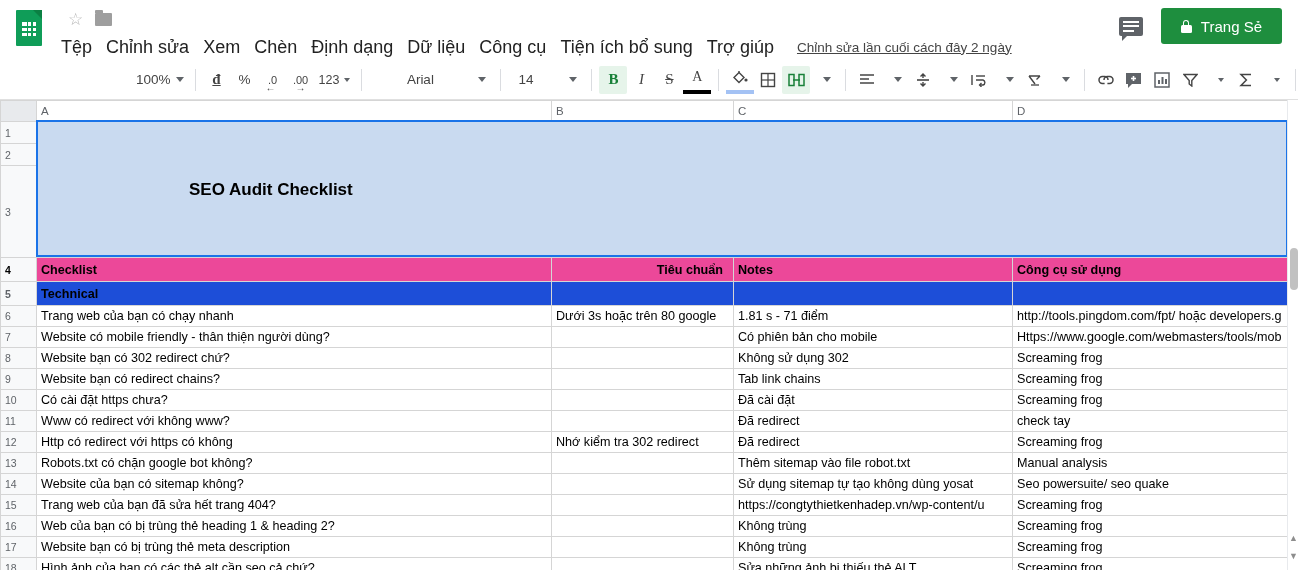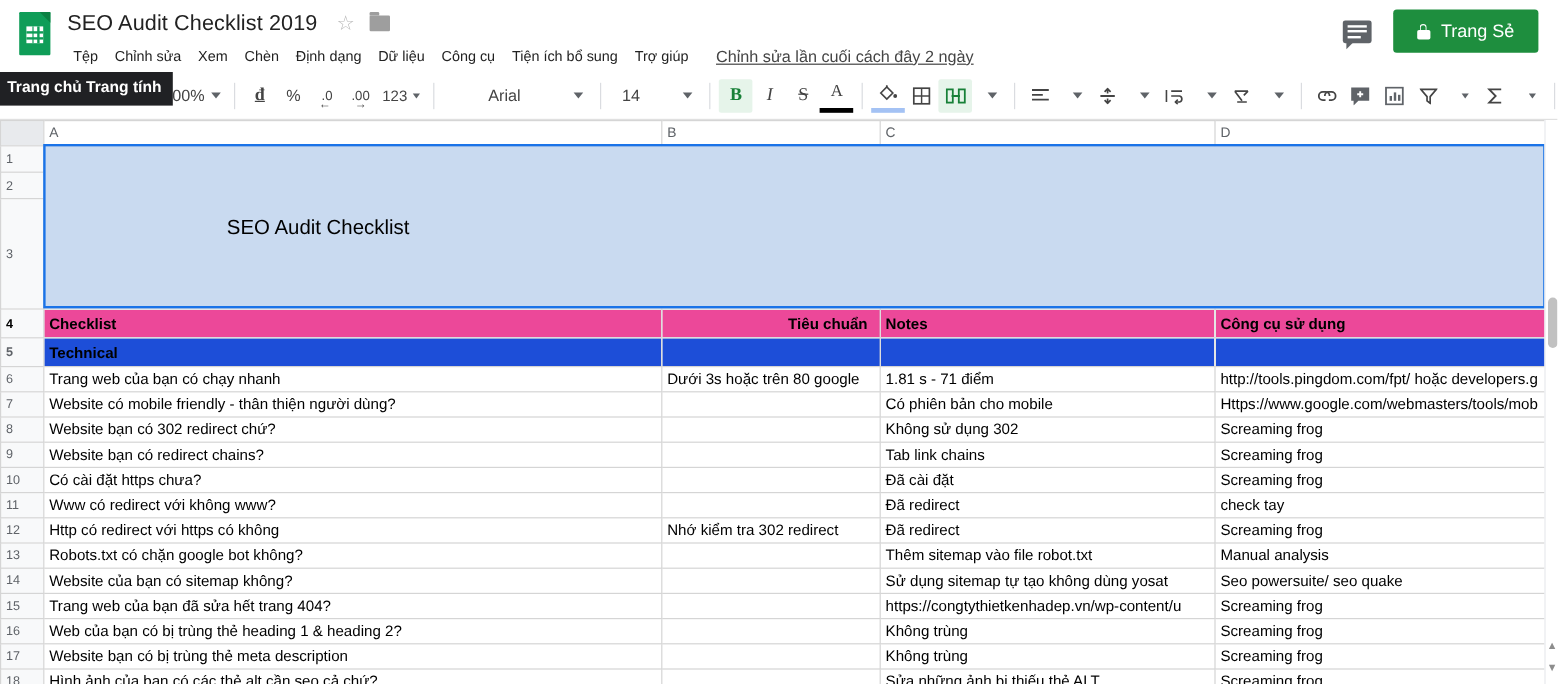--- a/index.html
+++ b/index.html
@@ -68,21 +68,21 @@
   .folder-icon:before {
     content: ""; position: absolute; left: 0; top: -3px;
     width: 8px; height: 3px; background: #9e9e9e; border-radius: 1px 1px 0 0;
   }
 
   .menu-row {
     display: flex; align-items: center;
     height: 24px; margin-top: 3px;
   }
   .menu-item {
-    font-size: 12px; color: #222;
+    font-size: 18px; color: #222;
     padding: 2px 7px;
     cursor: pointer; white-space: nowrap;
     border-radius: 2px;
   }
   .last-edit {
     font-size: 13.5px; color: #444;
     text-decoration: underline;
     margin-left: 16px; white-space: nowrap; cursor: pointer;
   }
 
@@ -230,21 +230,21 @@
   .col-c { width: 279px; }
   .col-d { width: 276px; }
 
   tr.r-title td.title-cell {
     background: #c9daf0;
     height: 136px;
     vertical-align: middle;
     padding-left: 152px;
   }
   .title-cell span {
-    font-size: 17px; font-weight: normal; color: #000;
+    font-size: 17px; font-weight: bold; color: #000;
   }
   tr.r-title .rowhdr { height: auto; }
   .sel-overlay {
     position: absolute;
     left: 36px; top: 20px;
     width: 1252px; height: 137px;
     border: 2px solid #1a73e8;
     pointer-events: none;
     z-index: 6;
   }
@@ -285,21 +285,20 @@
     <div class="grid">
         <i class="h1"></i>
         <i class="h2"></i>
         <i class="v1"></i>
         <i class="v2"></i>
       </div>
   </div>
 
   <div class="title-zone">
     <div class="title-row">
-      <div class="doc-title">SEO Audit Checklist 2019</div>
       <div class="star-icon">☆</div>
       <div class="folder-icon"></div>
     </div>
     <div class="menu-row">
       <div class="menu-item">Tệp</div>
       <div class="menu-item">Chỉnh sửa</div>
       <div class="menu-item">Xem</div>
       <div class="menu-item">Chèn</div>
       <div class="menu-item">Định dạng</div>
       <div class="menu-item">Dữ liệu</div>
@@ -320,21 +319,20 @@
       <span class="lock-icon">
         <span class="shackle"></span>
           <span class="body"></span>
       </span>
       <span>Trang Sẻ</span>
     </button>
   </div>
 </div>
 
 <div class="toolbar">
-  <div class="tooltip-home">Trang chủ Trang tính</div>
 
   <div class="tb-btn zoom-box">
     <span>100%</span>
       <span class="caret"></span>
   </div>
   <div class="tb-sep"></div>
   <div class="tb-btn cur-ico">đ</div>
   <div class="tb-btn">%</div>
   <div class="tb-btn dec-ico">
     <span>.0</span>

